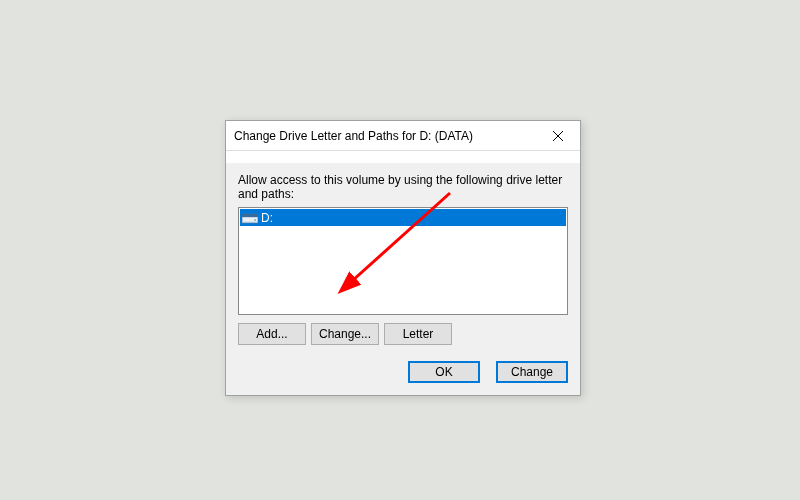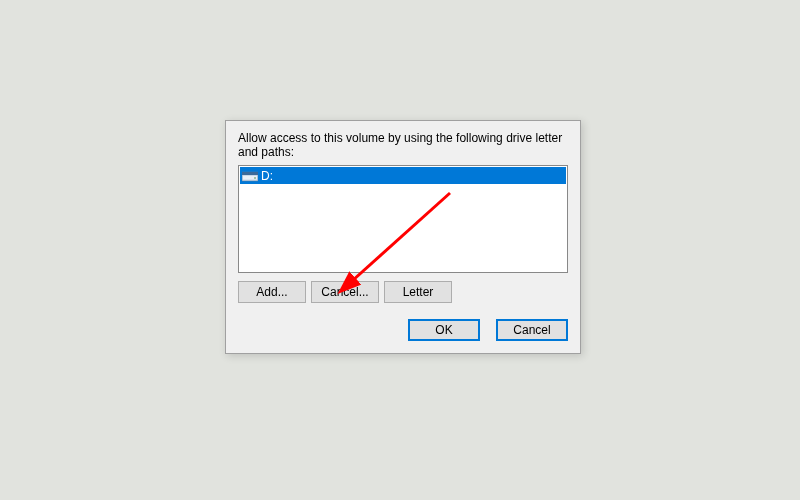--- a/index.html
+++ b/index.html
@@ -46,20 +46,21 @@
       justify-content: center;
       cursor: pointer;
     }
     .close-btn svg {
       width: 10px;
       height: 10px;
     }
     .dialog-body {
       background: #f0f0f0;
       padding: 10px 12px 12px 12px;
+      margin-top: 12px;
     }
     .instruction {
       font-size: 12px;
       color: #000;
       margin-bottom: 6px;
     }
     .listbox {
       background: #fff;
       border: 1px solid #888;
       height: 108px;
@@ -117,41 +118,50 @@
     }
     .annotation-arrow {
       position: absolute;
       pointer-events: none;
     }
   </style>
 </head>
 <body>
 
 <div class="dialog">
+  <div class="titlebar">
+    <span class="titlebar-text">Change Drive Letter and Paths for D: (DATA)</span>
+    <div class="close-btn">
+      <svg viewBox="0 0 10 10">
+        <line x1="0" y1="0" x2="10" y2="10" stroke="#000" stroke-width="1"></line>
+        <line x1="10" y1="0" x2="0" y2="10" stroke="#000" stroke-width="1"></line>
+      </svg>
+    </div>
+  </div>
   <div class="dialog-body">
     <div class="instruction">Allow access to this volume by using the following drive letter and paths:</div>
     <div class="listbox">
       <div class="list-item selected">
         <svg class="drive-icon" viewBox="0 0 16 13">
           <rect x="0" y="3" width="16" height="9" fill="#c8d8e8" stroke="#5a7a9a" stroke-width="0.5"></rect>
           <rect x="0" y="3" width="16" height="3" fill="#3a6a9a"></rect>
           <rect x="1" y="7" width="14" height="3.5" fill="#e8f0f8"></rect>
           <circle cx="13" cy="9" r="0.8" fill="#4a8a4a"></circle>
         </svg>
         <span>D:</span>
       </div>
     </div>
     <div class="button-row">
       <button class="btn">Add...</button>
-      <button class="btn">Cancel...</button>
+      <button class="btn">Change...</button>
       <button class="btn">Letter</button>
     </div>
     <div class="action-row">
       <button class="btn-primary">OK</button>
-      <button class="btn-primary">Cancel</button>
+      <button class="btn-primary">Change</button>
     </div>
   </div>
 </div>
 
 <svg class="annotation-arrow" style="left:330px; top:185px; width:130px; height:115px;" viewBox="0 0 130 115">
   <defs>
     <marker id="arrowhead" markerWidth="8" markerHeight="8" refX="6" refY="3" orient="auto">
       <polygon points="0 0, 8 3, 0 6" fill="#ff0000"></polygon>
     </marker>
   </defs>

